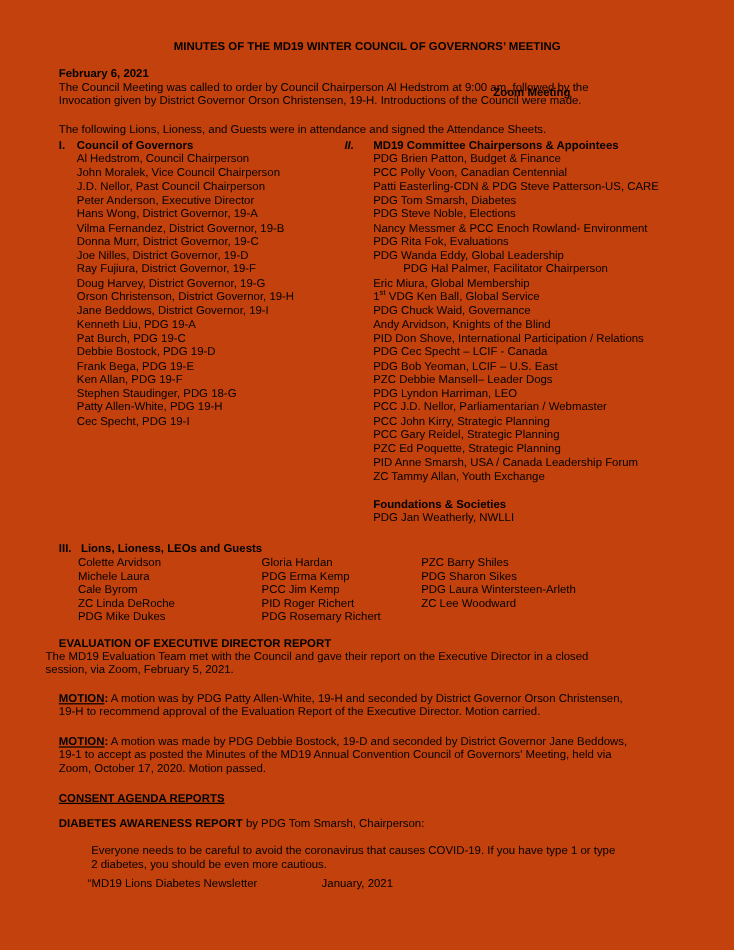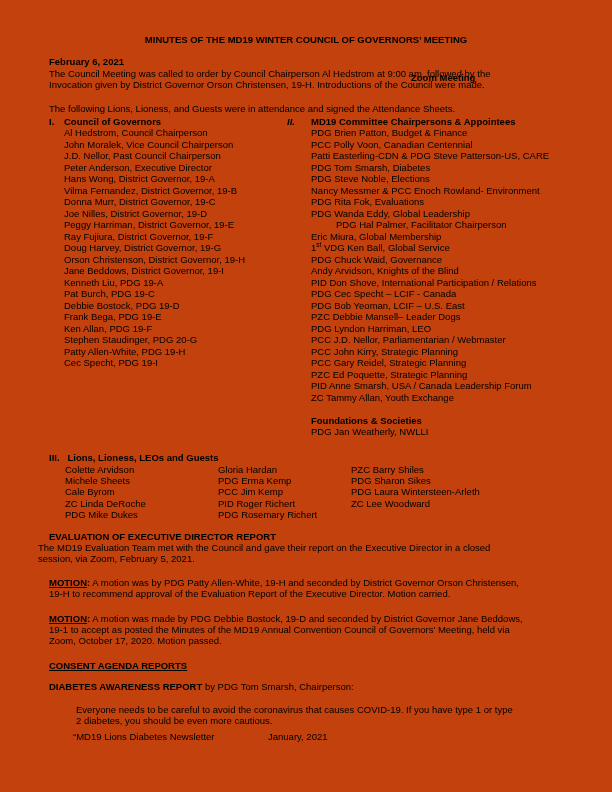--- a/index.html
+++ b/index.html
@@ -63,42 +63,41 @@
         <div class="row"><span>Peter Anderson, Executive Director</span></div>
 
         <div class="row"><span>Hans Wong, District Governor, 19-A</span></div>
 
         <div class="row"><span>Vilma Fernandez, District Governor, 19-B</span></div>
 
         <div class="row"><span>Donna Murr, District Governor, 19-C</span></div>
 
         <div class="row"><span>Joe Nilles, District Governor, 19-D</span></div>
 
-        <div class="row"><span>Peggy Harriman, District Governor, 19-E</span></div>
 
         <div class="row"><span>Ray Fujiura, District Governor, 19-F</span></div>
 
         <div class="row"><span>Doug Harvey, District Governor, 19-G</span></div>
 
         <div class="row"><span>Orson Christenson, District Governor, 19-H</span></div>
 
         <div class="row"><span>Jane Beddows, District Governor, 19-I</span></div>
 
         <div class="row"><span>Kenneth Liu, PDG 19-A</span></div>
 
 
         <div class="row"><span>Pat Burch, PDG 19-C</span></div>
 
         <div class="row"><span>Debbie Bostock, PDG 19-D</span></div>
 
         <div class="row"><span>Frank Bega, PDG 19-E</span></div>
 
         <div class="row"><span>Ken Allan, PDG 19-F</span></div>
 
-        <div class="row"><span>Stephen Staudinger, PDG 20-G</span></div>
+        <div class="row"><span>Stephen Staudinger, PDG 18-G</span></div>
 
         <div class="row"><span>Patty Allen-White, PDG 19-H</span></div>
 
         <div class="row"><span>Cec Specht, PDG 19-I</span></div>
       </div>
   </div>
 
   <div class="abs colr" style="top:116px; left:287px;">
     <div class="hdr-row">
       <span class="num-r">II.</span>
@@ -164,21 +163,21 @@
   <div class="abs" style="top:452px; left:49px; width:514px; height:75px;">
     <div class="b row">
       <span>III.</span>
       <span>&nbsp;</span>
       <span>Lions, Lioness, LEOs and Guests</span>
     </div>
     <div class="gcol" style="left:16px;">
 
         <div class="row"><span>Colette Arvidson</span></div>
 
-        <div class="row"><span>Michele Sheets</span></div>
+        <div class="row"><span>Michele Laura</span></div>
 
         <div class="row"><span>Cale Byrom</span></div>
 
         <div class="row"><span>ZC Linda DeRoche</span></div>
 
         <div class="row"><span>PDG Mike Dukes</span></div>
       </div>
     <div class="gcol" style="left:169px;">
 
         <div class="row"><span>Gloria Hardan</span></div>

